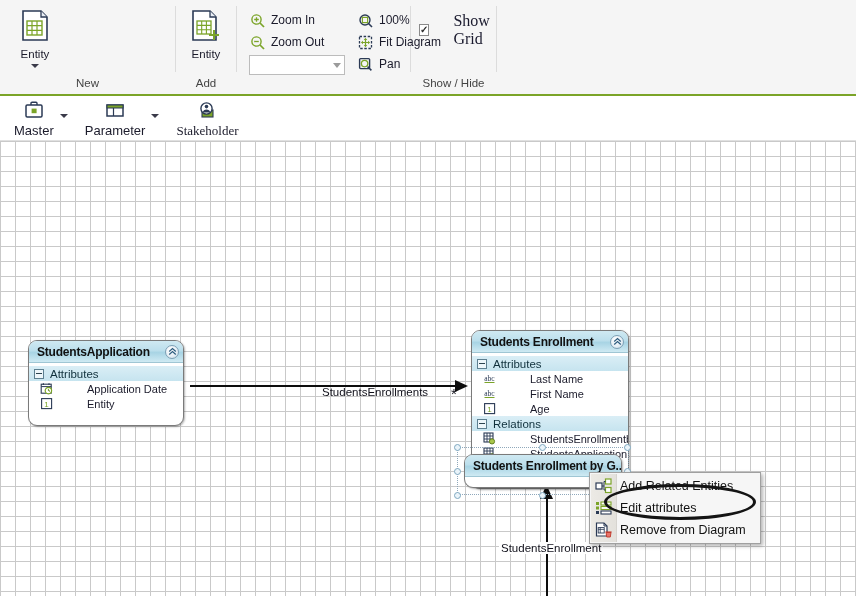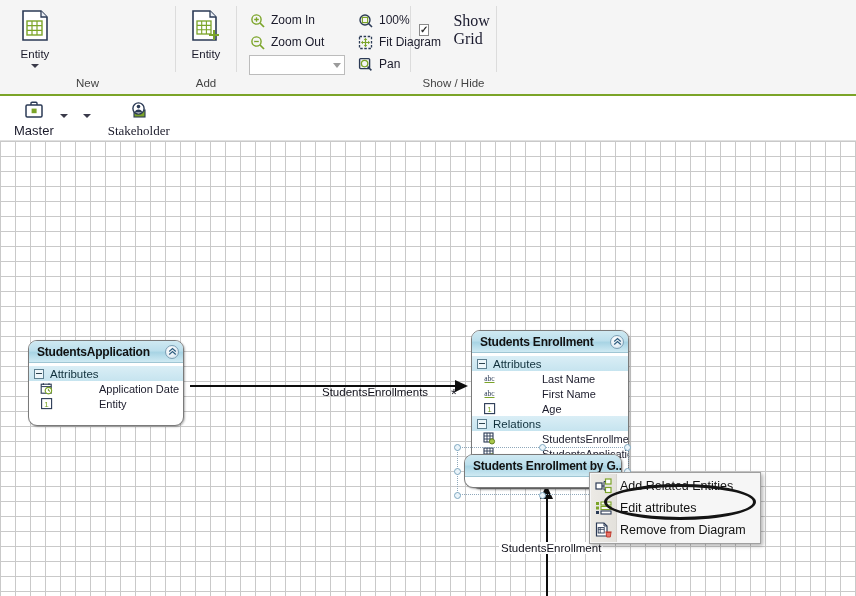--- a/index.html
+++ b/index.html
@@ -114,21 +114,21 @@
     display:flex; align-items:center; height:15px; padding-left:5px;
     background:linear-gradient(to bottom,#daeef6,#c6e4ef);
   }
   .sect .pm {
     width:10px;height:10px;border:1px solid #5d7f90;background:#edf6fa;
     display:flex;align-items:center;justify-content:center;flex:none;
   }
   .sect .pm i { display:block;width:6px;height:1px;background:#2c4450;}
   .sect .lbl { font-size:11.5px; margin-left:6px; color:#10303c;}
   .attr { display:flex; align-items:center; height:15px; padding-left:11px;}
-  .attr .lbl { font-size:11px; margin-left:18px; color:#1b1b2b; white-space:nowrap;padding-left:28px;}
+  .attr .lbl { font-size:11px; margin-left:6px; color:#1b1b2b; white-space:nowrap;padding-left:28px;}
 
   
   .sel-wrap { position:absolute; }
   .sel-border { position:absolute; inset:0; border:1px dotted #8fa8bb; }
   .handle {
     position:absolute;width:7px;height:7px;border-radius:50%;
     background:#eaf4fa;border:1px solid #7fa8c0;
   }
 
   
@@ -289,20 +289,30 @@
           <path d="M8 5 V3.2 a1 1 0 0 1 1 -1 h4 a1 1 0 0 1 1 1 V5" fill="none" stroke="#2b3a55" stroke-width="1.4"></path>
           <rect x="8.6" y="8.6" width="5" height="4.6" fill="#7ba428"></rect>
         </svg>
       </span>
       <span class="lbl">Master</span>
     </div>
     <span class="tb2caret"></span>
   </div>
 
   <div class="tb2btn" style="margin-left:12px;">
+    <div class="tb2inner">
+      <span>
+        <svg width="22" height="20" viewBox="0 0 22 20">
+          <rect x="3" y="5" width="16" height="11" fill="#ffffff" stroke="#2b3a55" stroke-width="1.5"></rect>
+          <rect x="3" y="5" width="16" height="3" fill="#7ba428" stroke="#2b3a55" stroke-width="1"></rect>
+          <path d="M9.5 8 V16" stroke="#2b3a55" stroke-width="1.2"></path>
+        </svg>
+      </span>
+      <span class="lbl">Parameter</span>
+    </div>
     <span class="tb2caret"></span>
   </div>
 
 
   <div class="tb2btn" style="margin-left:12px;font-family:Liberation Serif, serif;">
     <div class="tb2inner">
       <span>
         <svg width="22" height="20" viewBox="0 0 22 20">
           <rect x="6" y="10" width="11" height="7" fill="#7ba428" stroke="#2b3a55" stroke-width="1.1"></rect>
           <circle cx="10.5" cy="8.5" r="5.6" fill="#ffffff" stroke="#2b3a55" stroke-width="1.4"></circle>

